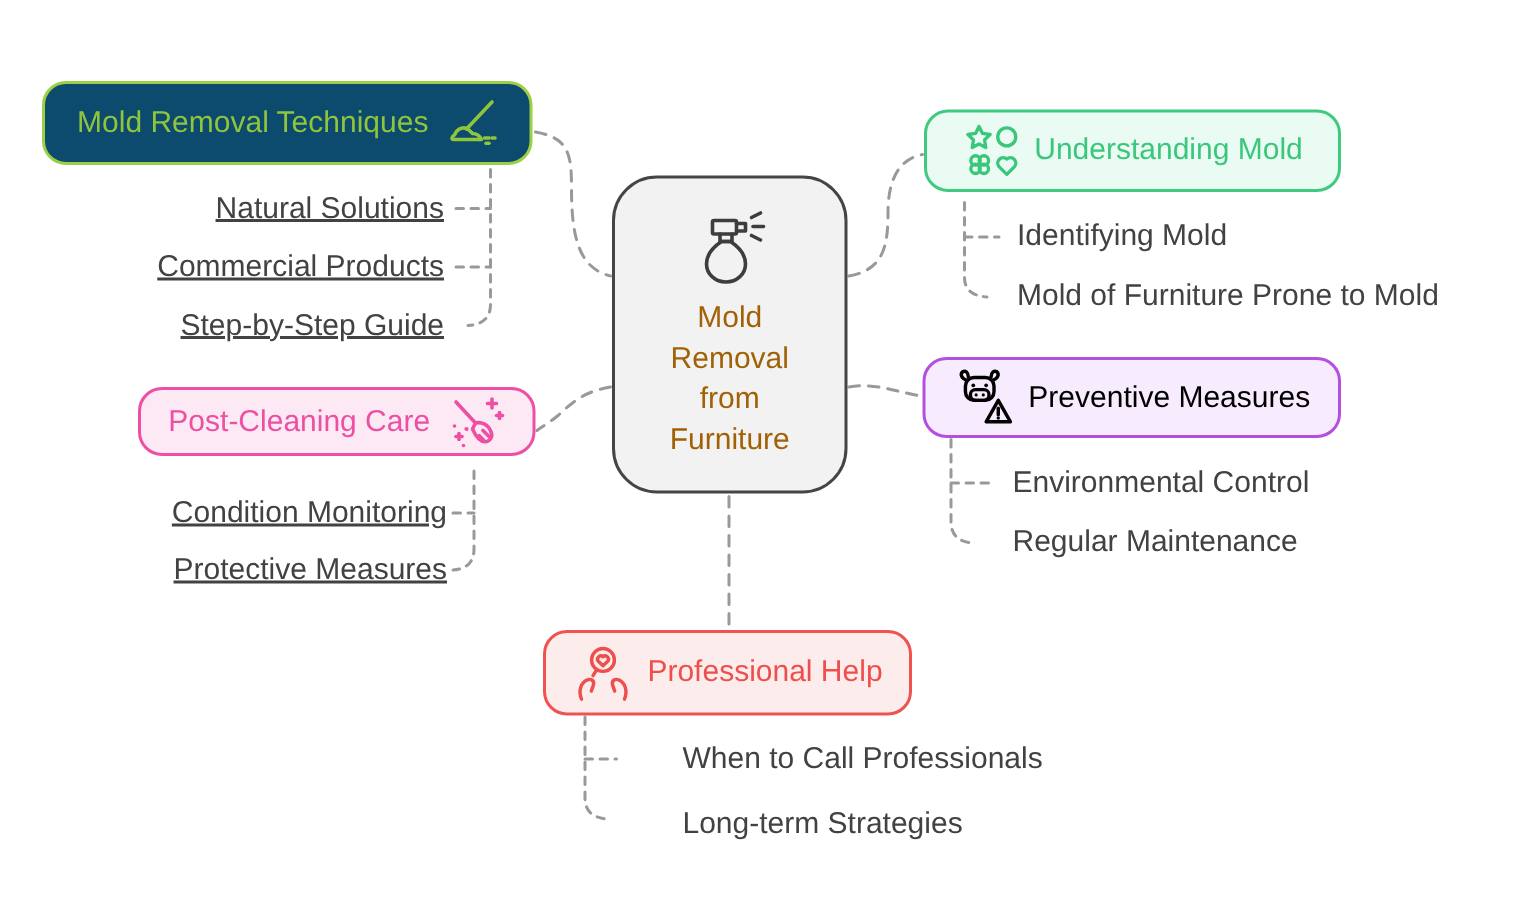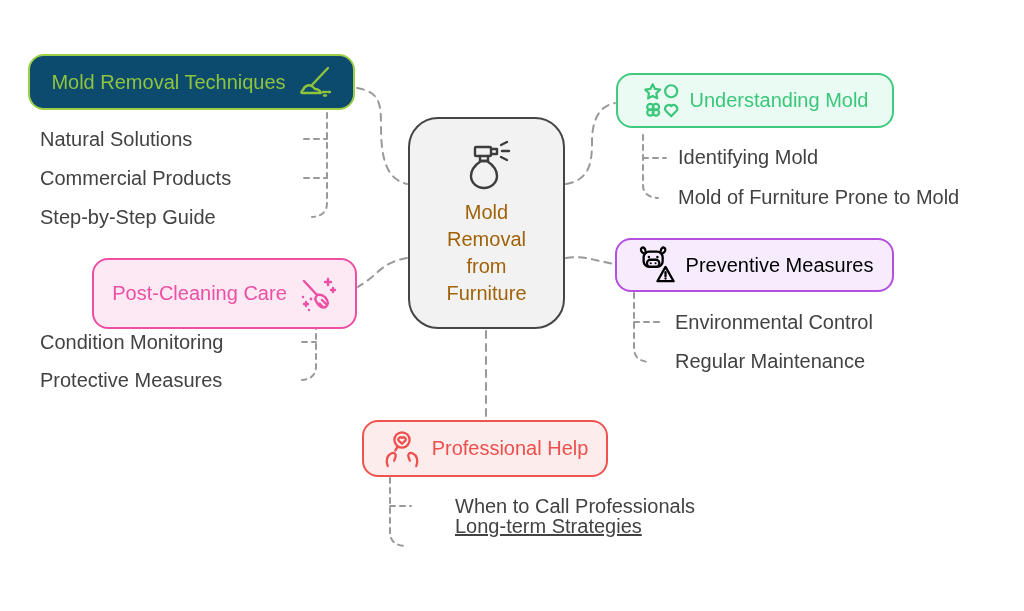--- a/index.html
+++ b/index.html
@@ -14,41 +14,41 @@
         border-radius:16px;border:2.5px solid;box-sizing:border-box;font-size:20px;}
   .node svg{flex:0 0 auto;}
 
   .node-center{left:408px;top:117px;width:157px;height:212px;border-radius:30px;
                background:#f2f2f2;border-color:#454545;color:#3d3d3d;
                flex-direction:column;gap:6px;}
   .center-label{width:104px;text-align:center;line-height:27px;font-size:20px;color:#a16207;}
 
   .node-tl{left:28px;top:54px;width:327px;height:56px;background:#0c4a6e;border-color:#9ccf45;color:#8fc43d;}
   .node-tr{left:616px;top:73px;width:278px;height:55px;background:#e9fbf2;border-color:#3fca80;color:#3bc77b;}
-  .node-pink{left:92px;top:258px;width:265px;height:71px;background:#fce9f4;border-color:#ec4fa3;color:#ec4fa3;}
+  .node-pink{left:92px;top:258px;width:265px;height:46px;background:#fce9f4;border-color:#ec4fa3;color:#ec4fa3;}
   .node-purple{left:615px;top:238px;width:279px;height:54px;background:#f7ecfd;border-color:#b44fe0;color:#000000;}
   .node-red{left:362px;top:420px;width:246px;height:57px;background:#fdecec;border-color:#ef5350;color:#ee4f4c;}
 
   .child{position:absolute;font-size:20px;line-height:26px;color:#424242;white-space:nowrap;}
-  .ral{}
+  .ral{text-align:right;text-decoration:underline;}
   
   .c-tl{left:40px;width:256px;}
   .c-tl.r0{top:126px;} .c-tl.r1{top:165px;} .c-tl.r2{top:204px;}
   
   .c-pk{left:40px;width:258px;}
   .c-pk.r0{top:329px;} .c-pk.r1{top:367px;}
   
   .c-tr{left:678px;}
   .c-tr.r0{top:144px;} .c-tr.r1{top:184px;}
   
   .c-pu{left:675px;}
   .c-pu.r0{top:309px;} .c-pu.r1{top:348px;}
   
   .c-rd{left:419px;margin-left:36px;}
-  .c-rd.r0{top:493px;} .c-rd.r1{top:513px;text-decoration:underline;}
+  .c-rd.r0{top:493px;} .c-rd.r1{top:536px;}
 
   .ic{stroke:currentColor;fill:none;stroke-width:2.4;stroke-linecap:round;stroke-linejoin:round;}
   .ic .fdot{fill:currentColor;stroke:none;}
 </style>
 </head>
 <body>
 
 <div class="canvas">
 
   <svg class="wires" viewBox="0 0 1024 611">

